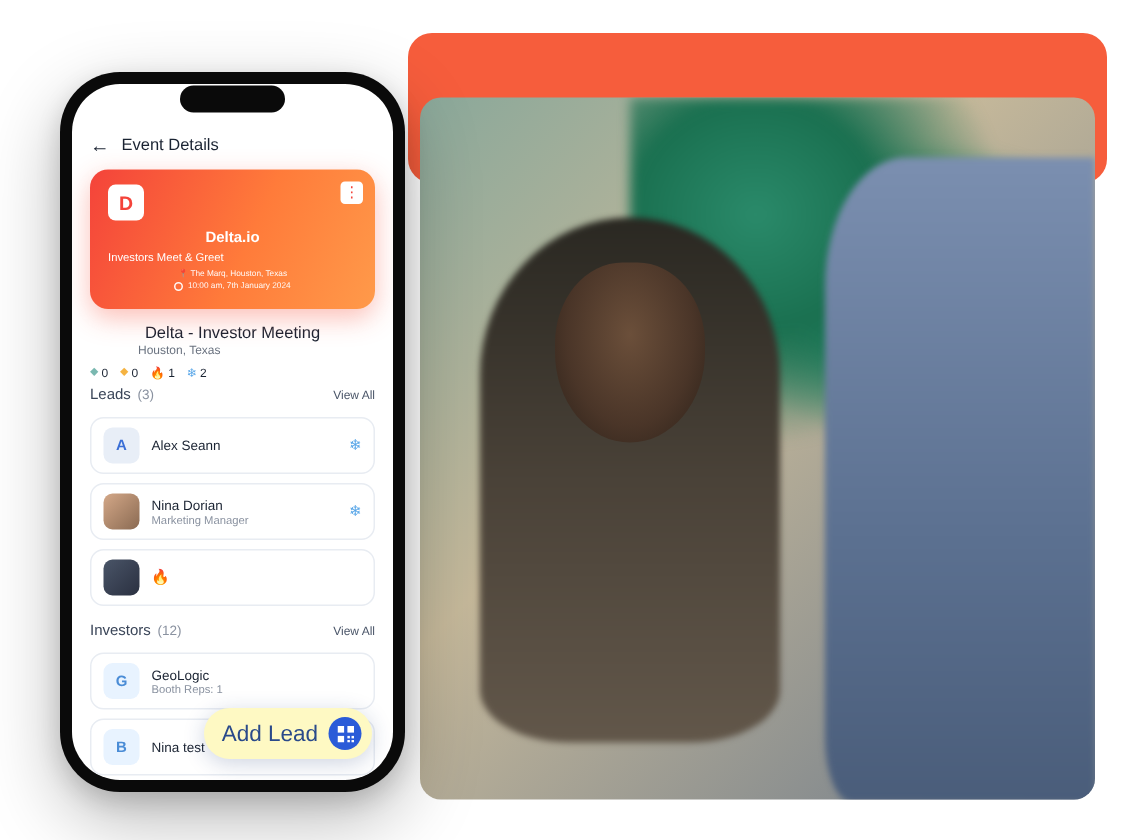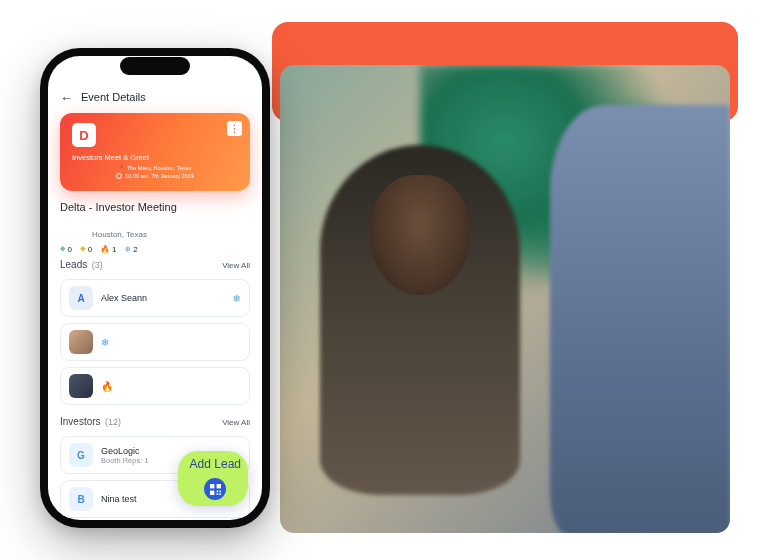--- a/index.html
+++ b/index.html
@@ -124,21 +124,21 @@
 .card-menu {
   position: absolute; top: 8px; right: 8px;
   width: 15px; height: 15px; background: #fff; border-radius: 3px;
   color: #f4433a; font-size: 10px; text-align: center; line-height: 15px;
 }
 .card-title { font-size: 10px; font-weight: 600; text-align: center; }
 .card-sub { font-size: 7.5px; font-weight: 500; text-align: left; margin-top: 3px; }
 .card-meta { font-size: 5.5px; text-align: center; margin-top: 3px; opacity: 0.95; }
 .card-meta2 { font-size: 5.5px; text-align: center; margin-top: 2px; opacity: 0.95; display: flex; justify-content: center; align-items: center; gap: 3px; }
 .card-meta2 .clk { display:inline-block; width:6px; height:6px; border:0.8px solid #fff; border-radius:50%; }
-.meeting-title { font-size: 11px; font-weight: 500; margin-bottom: 17px; }
+.meeting-title { font-size: 11px; font-weight: 500; margin-bottom: 1px; text-align: center; }
 .meeting-loc { font-size: 8px; color: #6b7380; padding-left: 32px; }
 .stats {
   display: flex; gap: 8px; margin-top: 5px; font-size: 8px; align-items: center;
 }
 .stat { display: flex; align-items: center; gap: 2px; }
 .st-i { font-size: 8px; }
 .section-h {
   display: flex; justify-content: space-between; align-items: baseline;
   margin-top: 0; margin-bottom: 7px;
 }
@@ -159,23 +159,23 @@
 .avatar.photo1 { background: linear-gradient(135deg,#d4a888,#8a6a52); }
 .avatar.photo2 { background: linear-gradient(135deg,#4a5568,#2a3040); }
 .avatar.geo { background: #e8f3ff; color: #4a8cd6; }
 .list-body { flex: 1; min-width: 0; }
 .list-name { font-size: 9px; font-weight: 500; color: #1a2332; }
 .list-sub { font-size: 7.5px; color: #8a92a0; }
 .list-icon { font-size: 10px; }
 .fab {
   position: absolute; bottom: 14px; right: 14px;
   display: flex; align-items: center; gap: 7px;
-  background: #bef264; border-radius: 20px; padding: 6px 7px 6px 12px;
+  background: #fef9c3; border-radius: 20px; padding: 6px 7px 6px 12px;
   box-shadow: 0 3px 14px rgba(34,60,120,0.22);
-  font-size: 12px; color: #2a4a8a; font-weight: 500; flex-direction: column;
+  font-size: 15px; color: #2a4a8a; font-weight: 500;
 }
 .fab-icon {
   width: 22px; height: 22px; border-radius: 50%;
   background: #2a5bd8; display: flex; align-items: center; justify-content: center;
 }
 .fab-icon svg { width: 11px; height: 11px; }
 </style>
 </head>
 <body>
 
@@ -196,20 +196,21 @@
       <div class="header">
         <span class="back-arrow">←</span>
         <span>Event Details</span>
       </div>
 
       <div class="card">
         <div class="card-menu">⋮</div>
         <div class="card-logo">
           <span class="card-logo-inner">D</span>
         </div>
+        <div class="card-title">Delta.io</div>
         <div class="card-sub">Investors Meet &amp; Greet</div>
         <div class="card-meta">📍 <span>The Marq, Houston, Texas</span></div>
         <div class="card-meta2">
             <span class="clk"></span>
             <span>10:00 am, 7th January 2024</span>
           </div>
       </div>
 
       <div class="meeting-title">Delta - Investor Meeting</div>
       <div class="meeting-loc">Houston, Texas</div>
@@ -243,20 +244,24 @@
       <div class="list-item">
         <div class="avatar">A</div>
         <div class="list-body">
           <div class="list-name">Alex Seann</div>
         </div>
         <span class="list-icon" style="color:#5aa7e8">❄</span>
       </div>
 
       <div class="list-item">
         <div class="avatar photo1"></div>
+        <div class="list-body">
+          <div class="list-name">Nina Dorian</div>
+          <div class="list-sub">Marketing Manager</div>
+        </div>
         <span class="list-icon" style="color:#5aa7e8">❄</span>
       </div>
 
       <div class="list-item">
         <div class="avatar photo2"></div>
         <span class="list-icon" style="color:#f06a3a">🔥</span>
       </div>
 
       <div class="section-h">
         <div>

